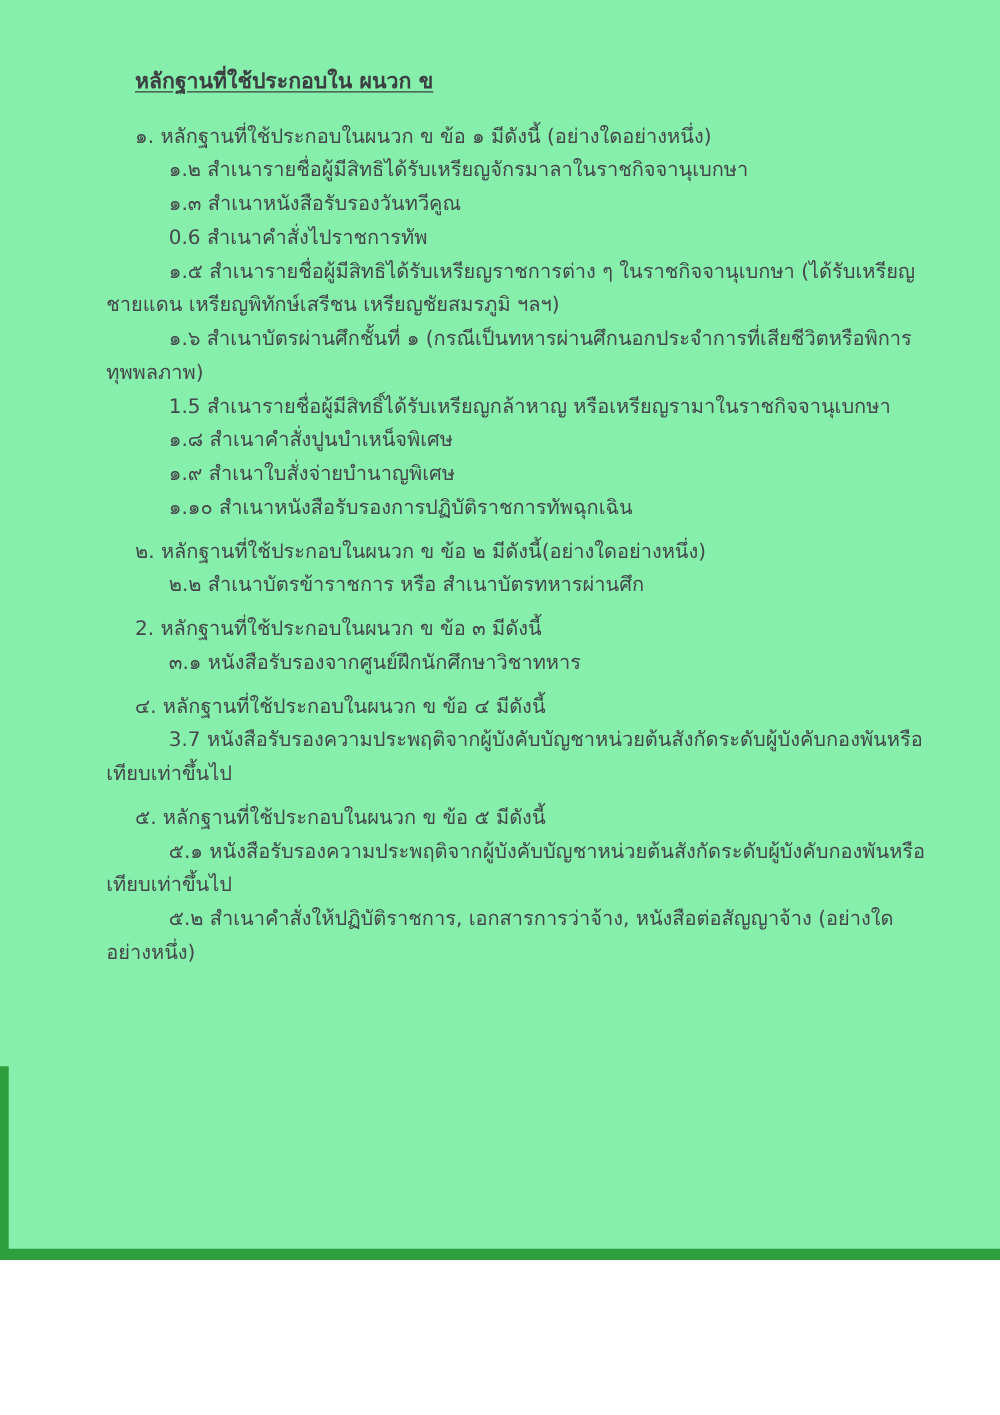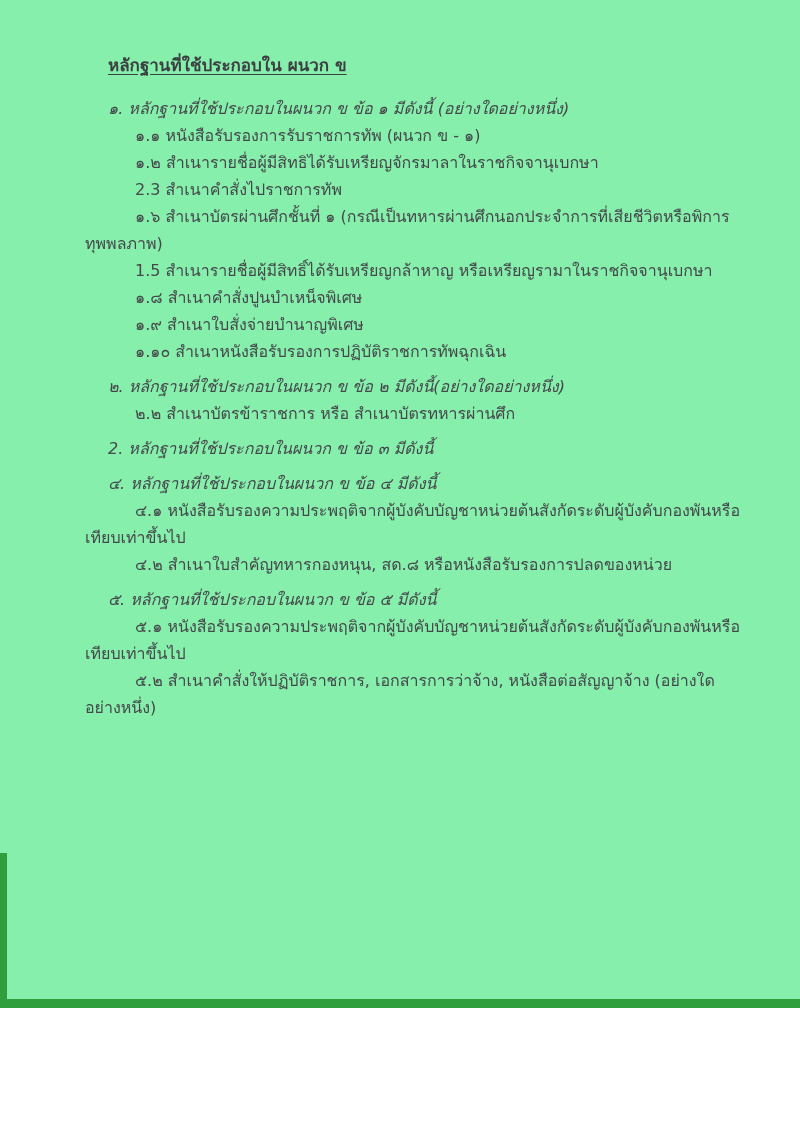--- a/index.html
+++ b/index.html
@@ -24,21 +24,21 @@
     font-size: 17px;
     font-weight: bold;
     text-decoration: underline;
     text-underline-offset: 3px;
     color: #3c3f42;
     margin: 0 0 0 23px;
     padding: 0 0 16px 0;
   }
   .section { margin: 0 0 8px 0; }
   .section p { margin: 0; }
-  .heading-line { text-indent: 23px; font-style: italic; }
+  .heading-line { text-indent: 23px; }
   .sub-line { text-indent: 50px; }
   
   .edge-left {
     position: absolute;
     left: 0; top: 853px;
     width: 7px; height: 279px;
   }
   .edge-bottom {
     position: absolute;
     left: 0; bottom: 0;
@@ -48,43 +48,44 @@
 </head>
 <body>
 
 <div class="page">
   <div class="content">
 
     <h1 class="doc-title">หลักฐานที่ใช้ประกอบใน ผนวก ข</h1>
 
     <div class="section">
       <p class="heading-line">๑. หลักฐานที่ใช้ประกอบในผนวก ข ข้อ ๑ มีดังนี้ (อย่างใดอย่างหนึ่ง)</p>
-      <p class="sub-line">๑.๑ หนังสือรับรองการรับราชการทัพ (ผนวก ข - ๑)</p>
       <p class="sub-line">๑.๒ สำเนารายชื่อผู้มีสิทธิได้รับเหรียญจักรมาลาในราชกิจจานุเบกษา</p>
-      <p class="sub-line">2.3 สำเนาคำสั่งไปราชการทัพ</p>
+      <p class="sub-line">๑.๓ สำเนาหนังสือรับรองวันทวีคูณ</p>
+      <p class="sub-line">0.6 สำเนาคำสั่งไปราชการทัพ</p>
+      <p class="sub-line">๑.๕ สำเนารายชื่อผู้มีสิทธิได้รับเหรียญราชการต่าง ๆ ในราชกิจจานุเบกษา (ได้รับเหรียญชายแดน เหรียญพิทักษ์เสรีชน เหรียญชัยสมรภูมิ ฯลฯ)</p>
       <p class="sub-line">๑.๖ สำเนาบัตรผ่านศึกชั้นที่ ๑ (กรณีเป็นทหารผ่านศึกนอกประจำการที่เสียชีวิตหรือพิการทุพพลภาพ)</p>
       <p class="sub-line">1.5 สำเนารายชื่อผู้มีสิทธิ์ได้รับเหรียญกล้าหาญ หรือเหรียญรามาในราชกิจจานุเบกษา</p>
       <p class="sub-line">๑.๘ สำเนาคำสั่งปูนบำเหน็จพิเศษ</p>
       <p class="sub-line">๑.๙ สำเนาใบสั่งจ่ายบำนาญพิเศษ</p>
       <p class="sub-line">๑.๑๐ สำเนาหนังสือรับรองการปฏิบัติราชการทัพฉุกเฉิน</p>
     </div>
 
     <div class="section">
       <p class="heading-line">๒. หลักฐานที่ใช้ประกอบในผนวก ข ข้อ ๒ มีดังนี้(อย่างใดอย่างหนึ่ง)</p>
       <p class="sub-line">๒.๒ สำเนาบัตรข้าราชการ หรือ สำเนาบัตรทหารผ่านศึก</p>
     </div>
 
     <div class="section">
       <p class="heading-line">2. หลักฐานที่ใช้ประกอบในผนวก ข ข้อ ๓ มีดังนี้</p>
+      <p class="sub-line">๓.๑ หนังสือรับรองจากศูนย์ฝึกนักศึกษาวิชาทหาร</p>
     </div>
 
     <div class="section">
       <p class="heading-line">๔. หลักฐานที่ใช้ประกอบในผนวก ข ข้อ ๔ มีดังนี้</p>
-      <p class="sub-line">๔.๑ หนังสือรับรองความประพฤติจากผู้บังคับบัญชาหน่วยต้นสังกัดระดับผู้บังคับกองพันหรือเทียบเท่าขึ้นไป</p>
-      <p class="sub-line">๔.๒ สำเนาใบสำคัญทหารกองหนุน, สด.๘  หรือหนังสือรับรองการปลดของหน่วย</p>
+      <p class="sub-line">3.7 หนังสือรับรองความประพฤติจากผู้บังคับบัญชาหน่วยต้นสังกัดระดับผู้บังคับกองพันหรือเทียบเท่าขึ้นไป</p>
     </div>
 
     <div class="section">
       <p class="heading-line">๕. หลักฐานที่ใช้ประกอบในผนวก ข ข้อ ๕ มีดังนี้</p>
       <p class="sub-line">๕.๑ หนังสือรับรองความประพฤติจากผู้บังคับบัญชาหน่วยต้นสังกัดระดับผู้บังคับกองพันหรือเทียบเท่าขึ้นไป</p>
       <p class="sub-line">๕.๒ สำเนาคำสั่งให้ปฏิบัติราชการ, เอกสารการว่าจ้าง, หนังสือต่อสัญญาจ้าง (อย่างใดอย่างหนึ่ง)</p>
     </div>
 
   </div>
 

